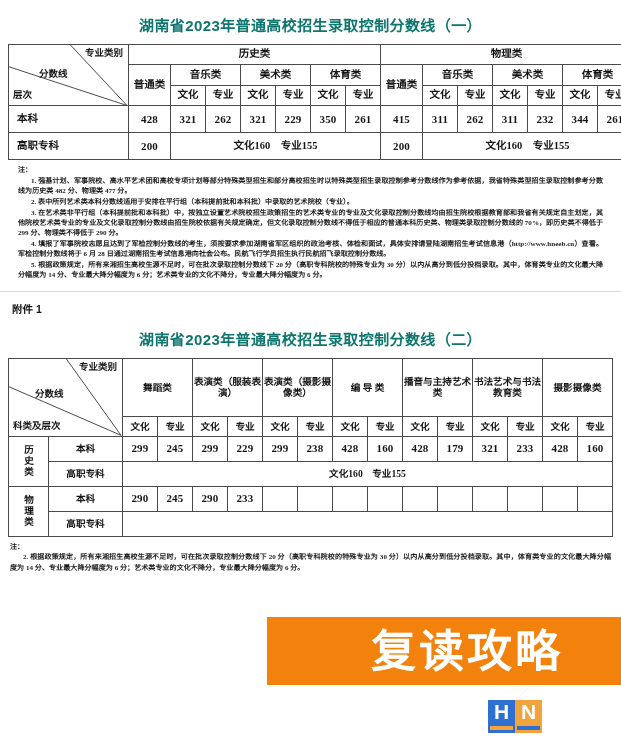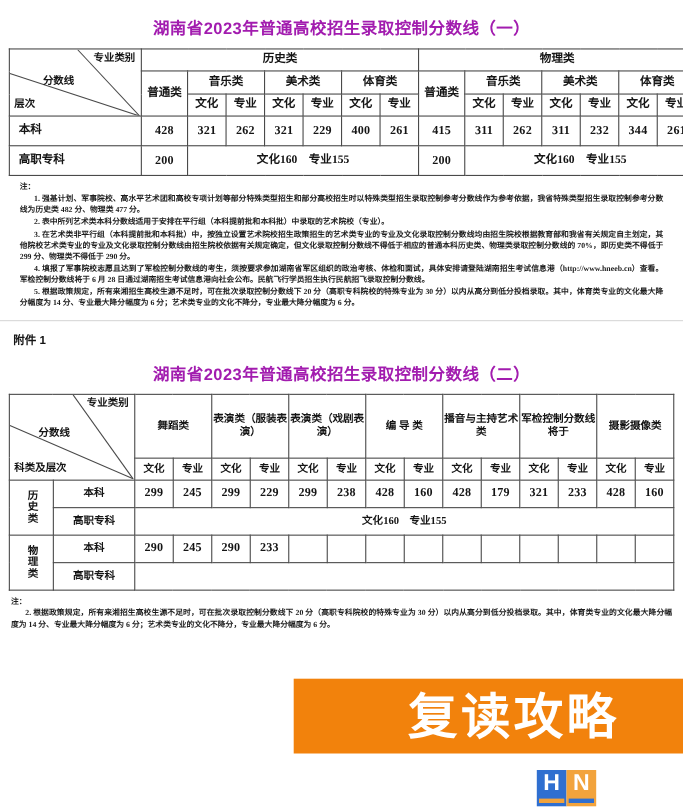--- a/index.html
+++ b/index.html
@@ -19,21 +19,21 @@
 
   
   .sheet { position: relative; }
   .sheet-one { padding: 0 8px; }
 
   .doc-title {
     text-align: center;
     font-size: 15px;
     font-weight: 700;
     letter-spacing: 0.4px;
-    color: #a21caf;
+    color: #0f766e;
     padding: 14px 0 9px 0;
     font-family: "Liberation Sans", "DejaVu Sans", sans-serif;
   }
 
   table.score {
     border-collapse: collapse;
     width: 601px;
     margin: 0 auto;
     table-layout: fixed;
     background: #fff;
@@ -233,21 +233,21 @@
           <td>文化</td>
           <td>专业</td>
         </tr>
         <tr class="body-row">
           <td style="text-align:left;padding-left:8px">本科</td>
           <td class="num">428</td>
           <td class="num">321</td>
           <td class="num">262</td>
           <td class="num">321</td>
           <td class="num">229</td>
-          <td class="num">400</td>
+          <td class="num">350</td>
           <td class="num">261</td>
           <td class="num">415</td>
           <td class="num">311</td>
           <td class="num">262</td>
           <td class="num">311</td>
           <td class="num">232</td>
           <td class="num">344</td>
           <td class="num">261</td>
         </tr>
         <tr class="body-row">
@@ -302,24 +302,24 @@
             <svg class="diag" viewBox="0 0 114 78" preserveAspectRatio="none">
               <line x1="58" y1="0" x2="113" y2="77" stroke="#4a4a4a" stroke-width="1"></line>
               <line x1="0" y1="28" x2="113" y2="77" stroke="#4a4a4a" stroke-width="1"></line>
             </svg>
             <span class="lbl tr">专业类别</span>
             <span class="lbl mid" style="top:30px;left:26px">分数线</span>
             <span class="lbl bl">科类及层次</span>
           </td>
           <td class="cat" colspan="2">舞蹈类</td>
           <td class="cat" colspan="2">表演类（服装表演）</td>
-          <td class="cat" colspan="2">表演类（戏剧表演）</td>
+          <td class="cat" colspan="2">表演类（摄影摄像类）</td>
           <td class="cat" colspan="2">编 导 类</td>
           <td class="cat" colspan="2">播音与主持艺术类</td>
-          <td class="cat" colspan="2">军检控制分数线将于</td>
+          <td class="cat" colspan="2">书法艺术与书法教育类</td>
           <td class="cat" colspan="2">摄影摄像类</td>
         </tr>
         <tr class="sub-row">
           <td>文化</td>
           <td>专业</td>
           <td>文化</td>
           <td>专业</td>
           <td>文化</td>
           <td>专业</td>
           <td>文化</td>

